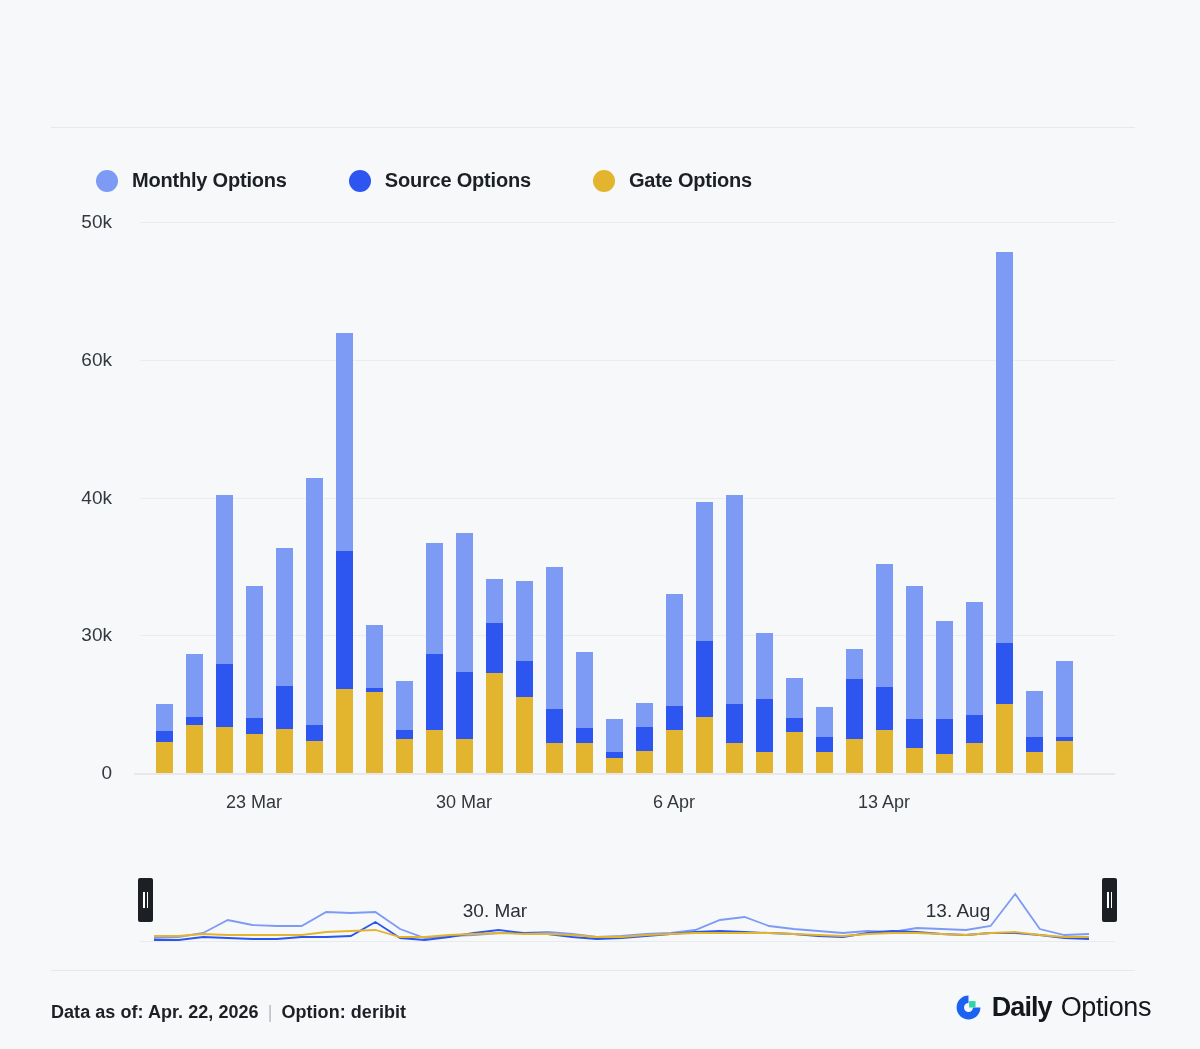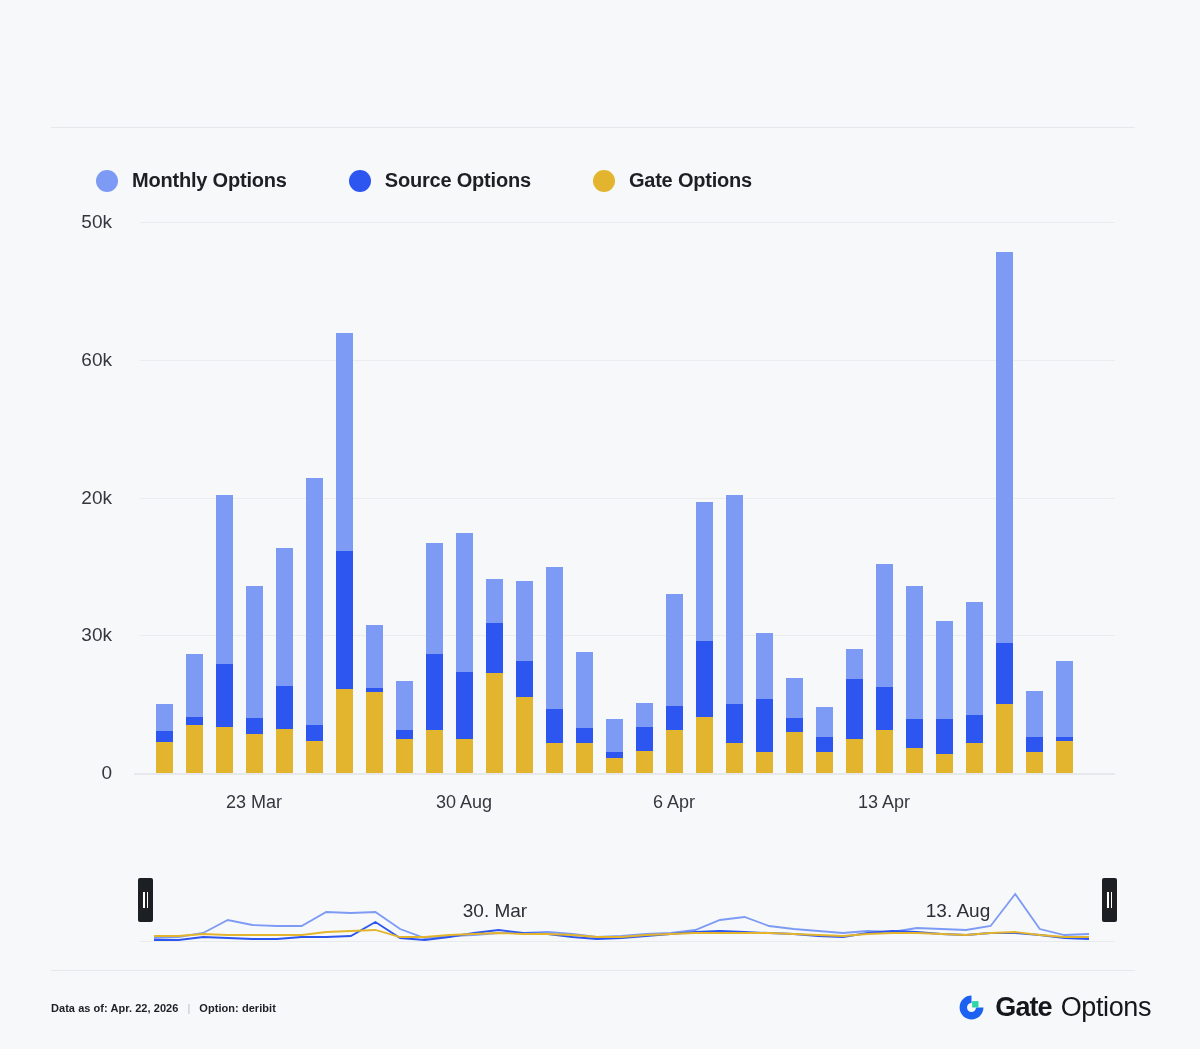--- a/index.html
+++ b/index.html
@@ -71,21 +71,21 @@
   }
   .nav-handle i { display: block; width: 1.5px; height: 16px; background: #fff; }
   .nav-label {
     position: absolute; font-size: 19px; color: #2b2f36; white-space: nowrap;
     transform: translateX(-50%);
   }
 
   
   .footer-note {
     position: absolute; left: 51px; top: 1002px;
-    font-size: 11px; font-weight: 700; color: #1c1f24; letter-spacing: 0.05px;
+    font-size: 18px; font-weight: 700; color: #1c1f24; letter-spacing: 0.05px;
     display: flex; align-items: center; gap: 9px;
   }
   .footer-sep { color: #b9bdc5; font-weight: 400; }
   .brand {
     position: absolute; right: 49px; top: 992px;
     display: flex; align-items: center; gap: 9px;
   }
   .brand-mark { position: relative; width: 29px; height: 29px; }
   .brand-gate { font-size: 27px; font-weight: 800; color: #14171c; letter-spacing: -0.9px; }
   .brand-research { font-size: 27px; font-weight: 400; color: #14171c; letter-spacing: -0.4px; }
@@ -108,27 +108,27 @@
       </div>
       <div class="legend-item">
         <span class="legend-dot" style="background: rgb(227, 181, 46);"></span>
         <span class="legend-label">Gate Options</span>
       </div>
     </div>
 
   <div class="ylabels" id="ylabels">
       <div class="ylabel" style="left: 30px; top: 540px;">0</div>
       <div class="ylabel" style="left: 30px; top: 402.25px;">30k</div>
-      <div class="ylabel" style="left: 30px; top: 264.5px;">20k</div>
+      <div class="ylabel" style="left: 30px; top: 264.5px;">40k</div>
       <div class="ylabel" style="left: 30px; top: 126.75px;">60k</div>
       <div class="ylabel" style="left: 30px; top: -11px;">50k</div>
     </div>
   <div class="xlabels" id="xlabels">
       <div class="xlabel" style="left: 254px;">23 Mar</div>
-      <div class="xlabel" style="left: 464px;">30 Aug</div>
+      <div class="xlabel" style="left: 464px;">30 Mar</div>
       <div class="xlabel" style="left: 674px;">6 Apr</div>
       <div class="xlabel" style="left: 884px;">13 Apr</div>
     </div>
 
   <div class="plot">
     <div id="grid">
         <div class="gridline" style="top: 413.25px;"></div>
         <div class="gridline" style="top: 275.5px;"></div>
         <div class="gridline" style="top: 137.75px;"></div>
         <div class="gridline" style="top: 0px;"></div>
@@ -322,17 +322,17 @@
     <span>Option:  deribit</span>
   </div>
 
   <div class="brand">
     <span class="brand-mark">
       <svg width="29" height="29" viewBox="0 0 29 29">
         <path d="M14.5 2.6 A11.9 11.9 0 1 0 26.4 14.5 L19.0 14.5 A4.5 4.5 0 1 1 14.5 10.0 Z" fill="#1c62f2"></path>
         <rect x="15.1" y="8.1" width="6.4" height="6.4" fill="#2fd4a8"></rect>
       </svg>
     </span>
-    <span class="brand-gate">Gate</span>
+    <span class="brand-gate">Daily</span>
     <span class="brand-research">Options</span>
   </div>
 
 </div>
 
 </body></html>

